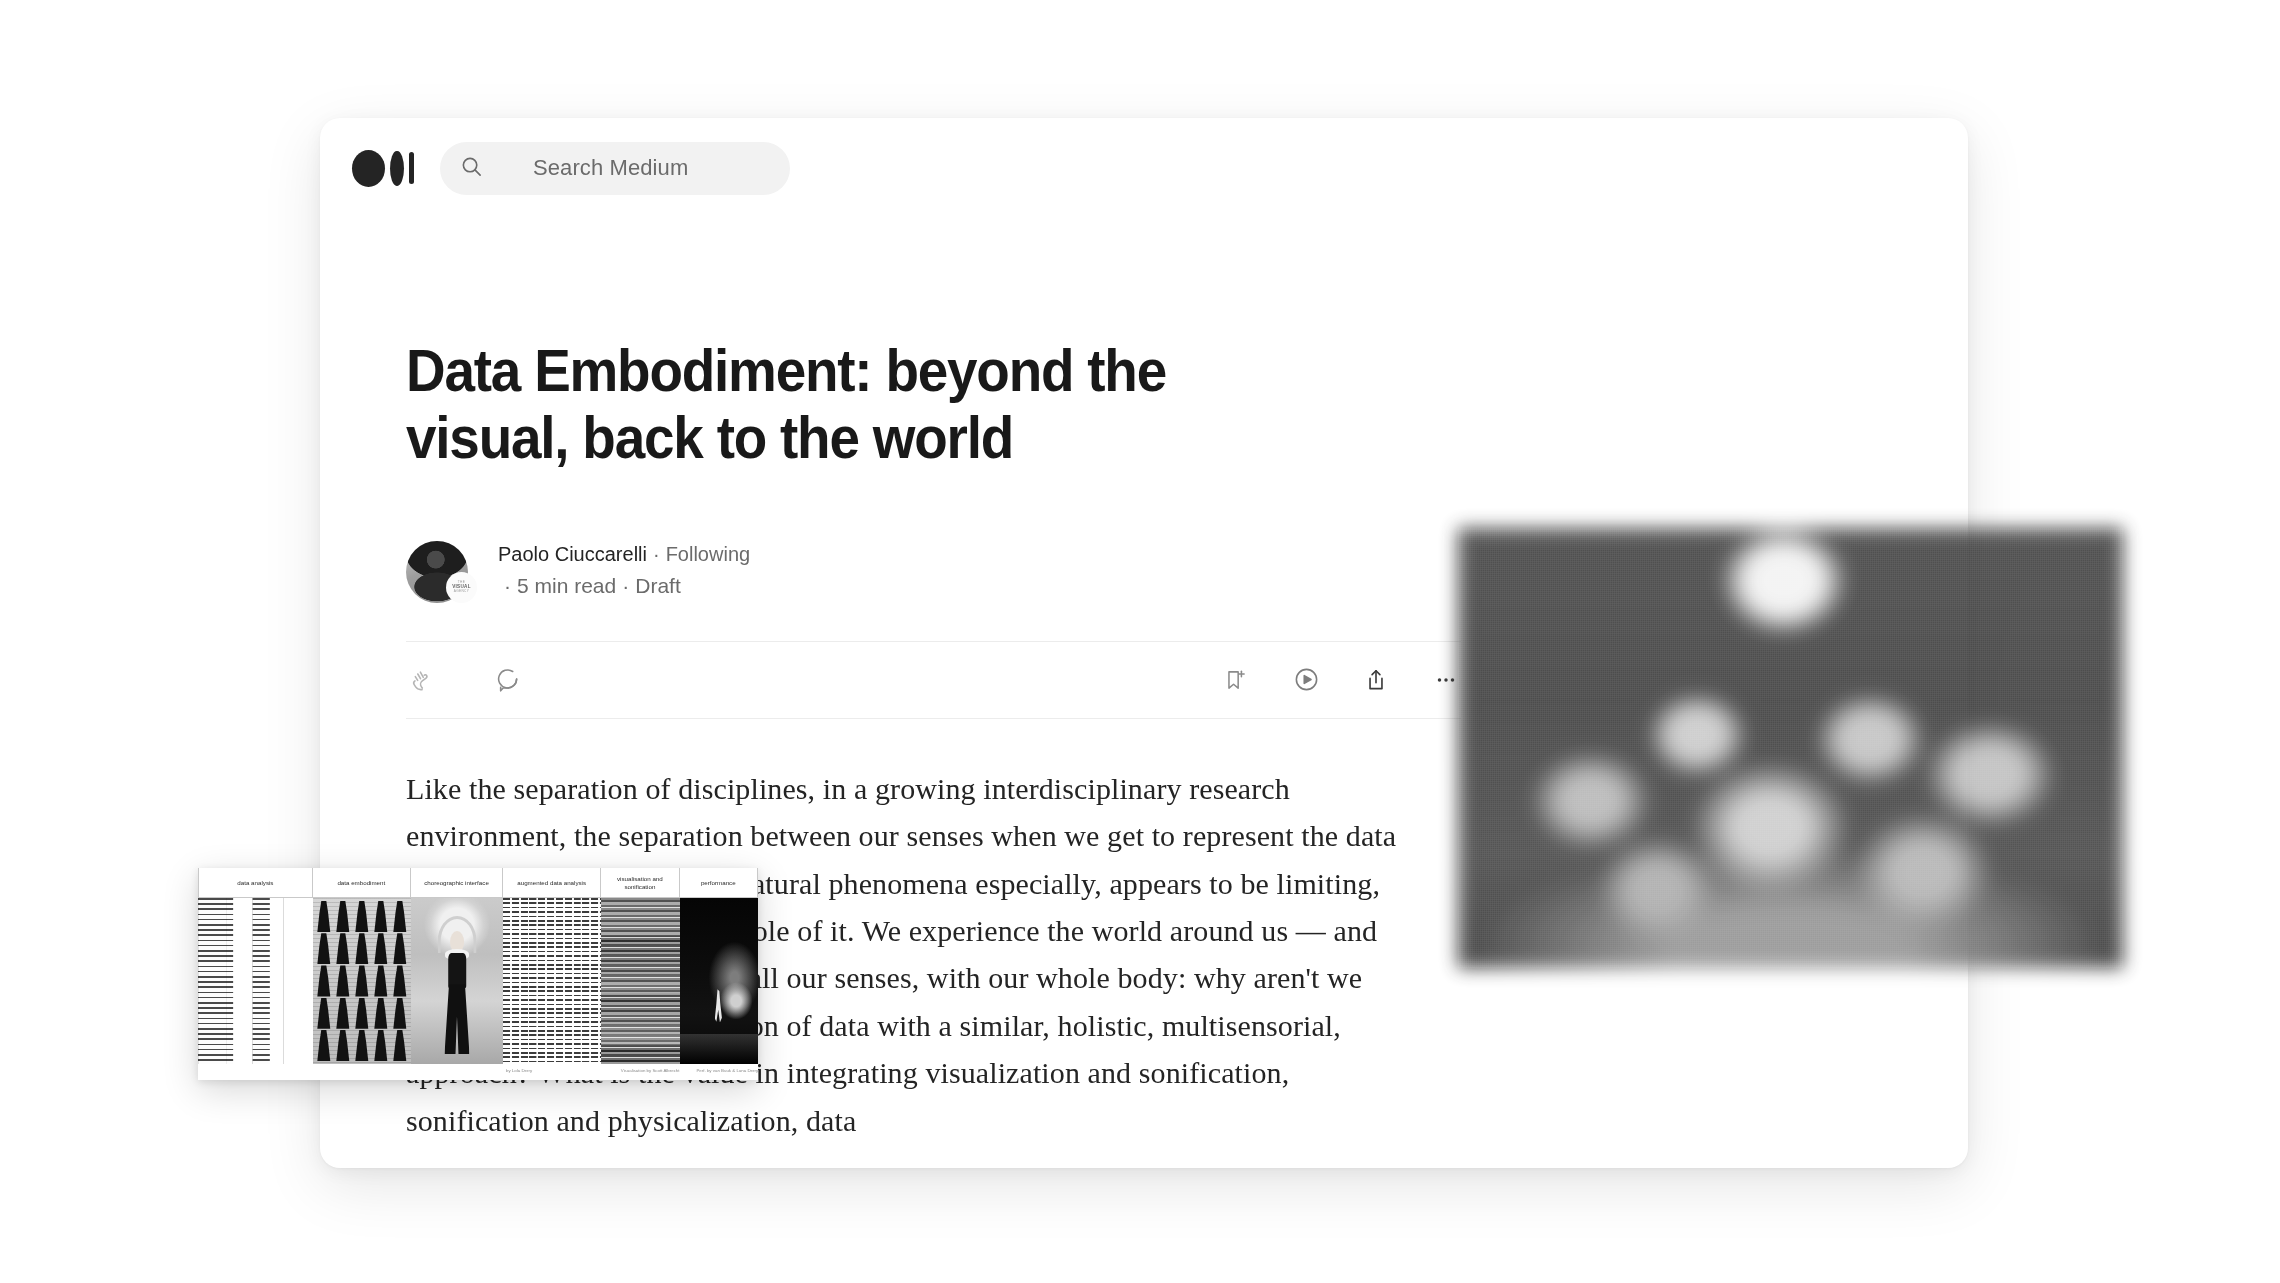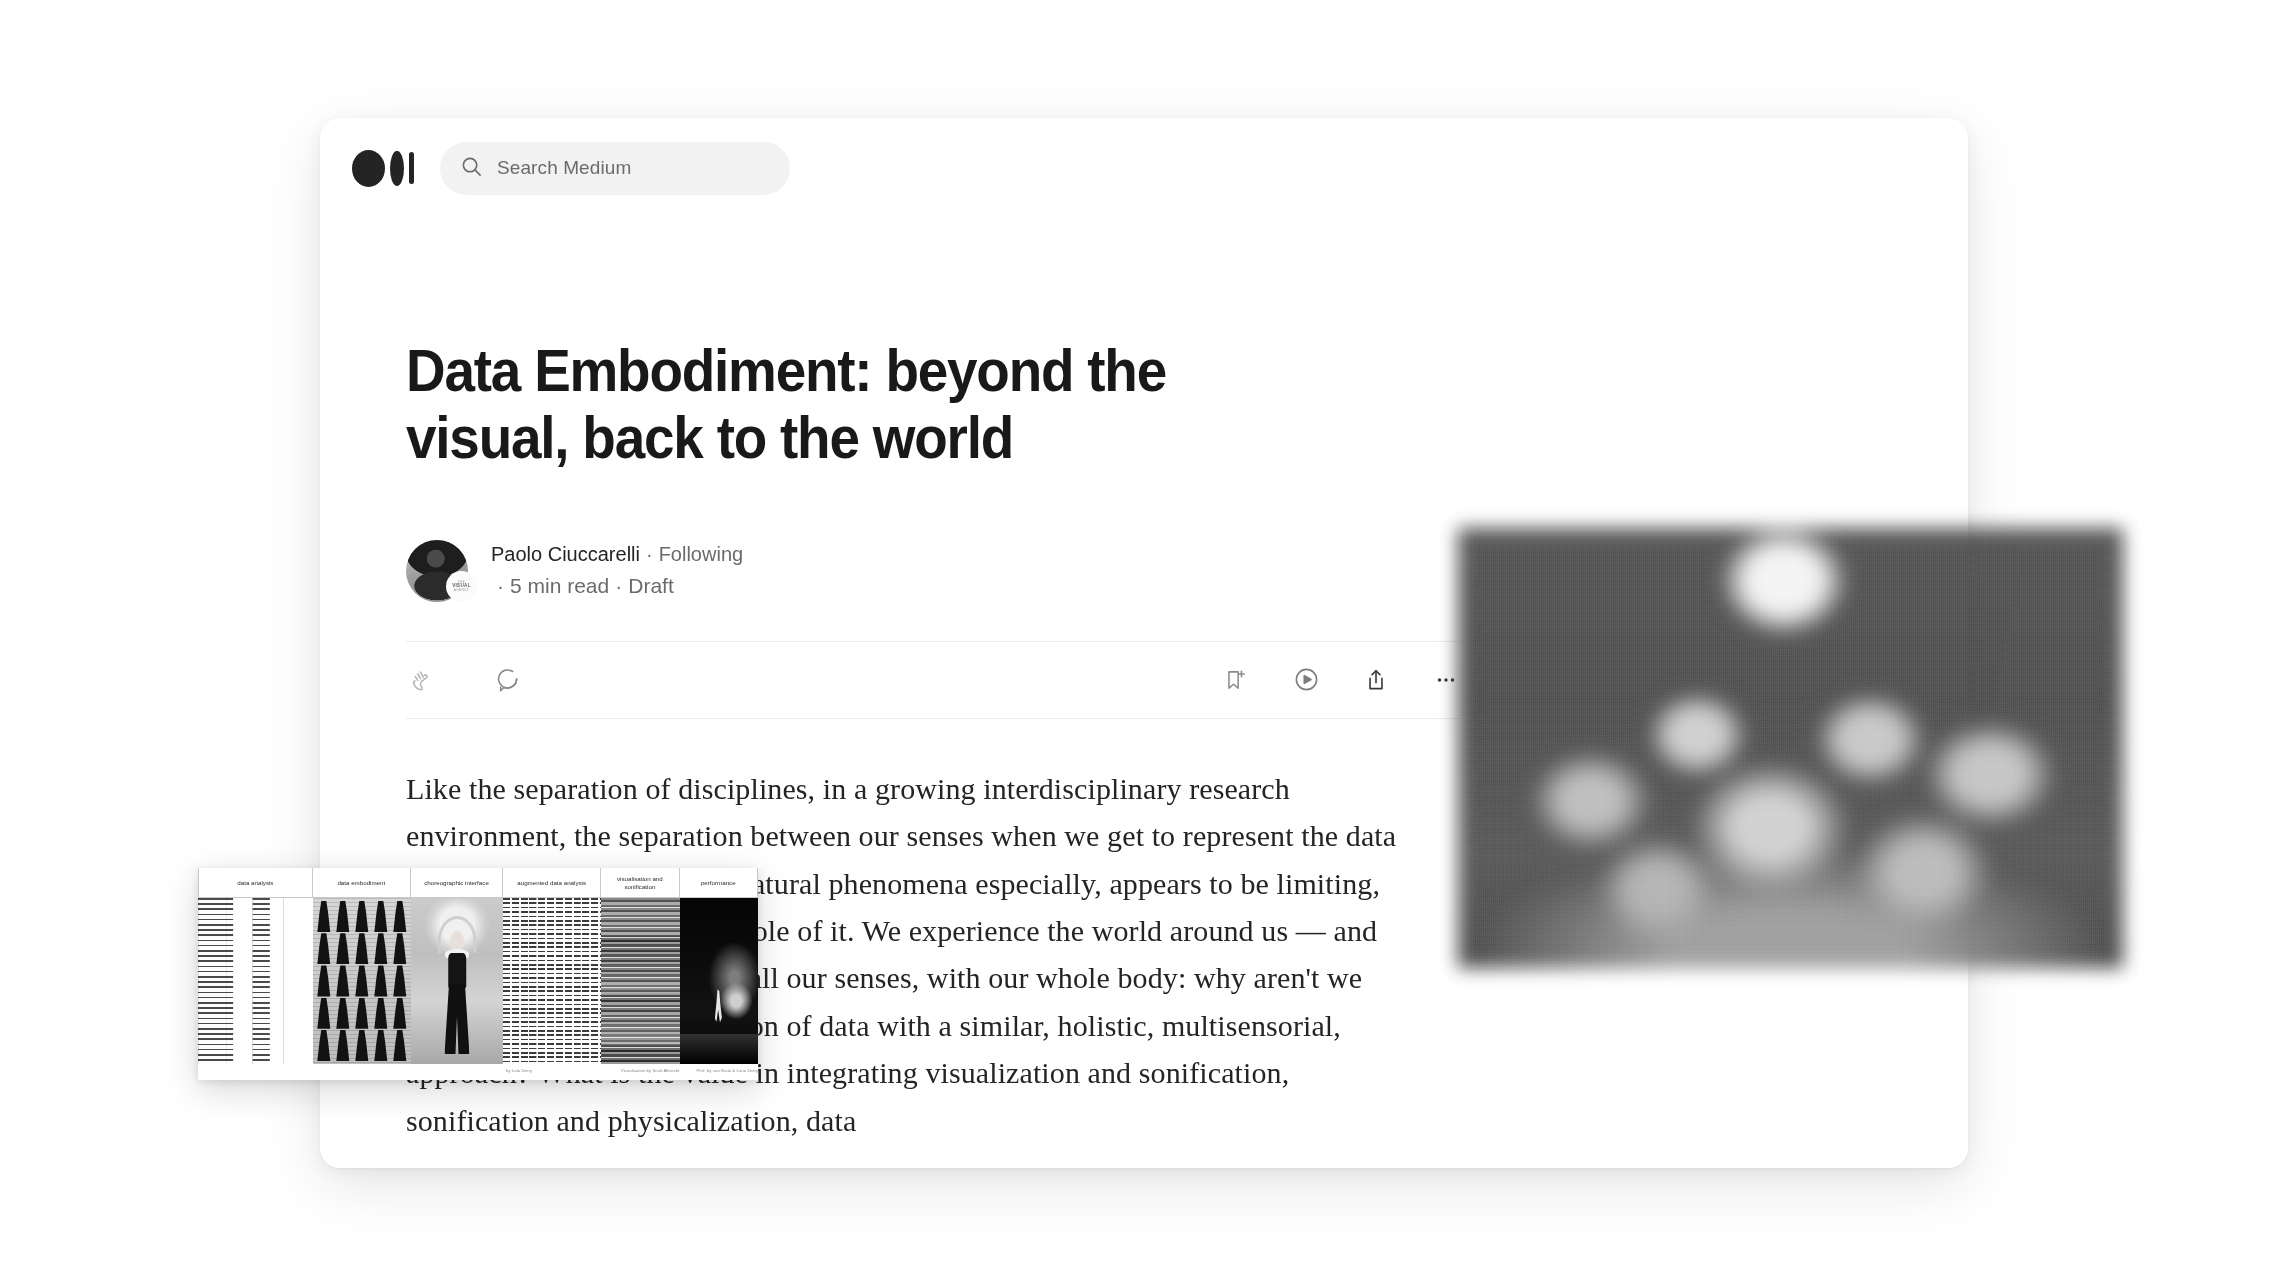--- a/index.html
+++ b/index.html
@@ -72,23 +72,24 @@
     height: 53px;
     background: #f2f2f2;
     border-radius: 27px;
     display: flex;
     align-items: center;
     padding: 0 20px;
     gap: 14px;
   }
   .search-pill svg { flex: none; }
   .search-pill .ph {
-    font-size: 19px;
+    font-size: 22px;
     color: #6b6b6b;
     letter-spacing: 0.1px;
+    margin-left: 36px;
   }
 
   
   .article {
     position: absolute;
     left: 0;
     top: 100px;
     width: 100%;
     padding-left: 86px;
     padding-right: 120px;
@@ -103,23 +104,23 @@
     color: #191919;
     max-width: 880px;
     margin-top: 120px;
     transform: scaleX(0.93);
     transform-origin: left center;
   }
 
   
   .byline {
     display: flex;
-    align-items: center;
+    align-items: flex-end;
     margin-top: 68px;
-    gap: 23px;
+    gap: 30px;
   }
   .avatar-wrap {
     position: relative;
     width: 62px; height: 62px;
     flex: none;
   }
   .avatar {
     width: 62px; height: 62px;
     border-radius: 50%;
     overflow: hidden;

